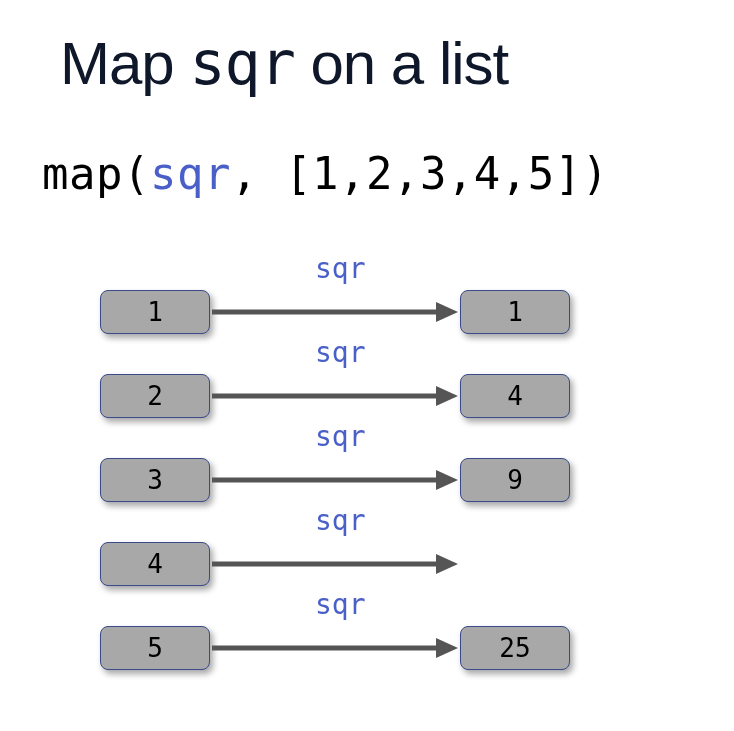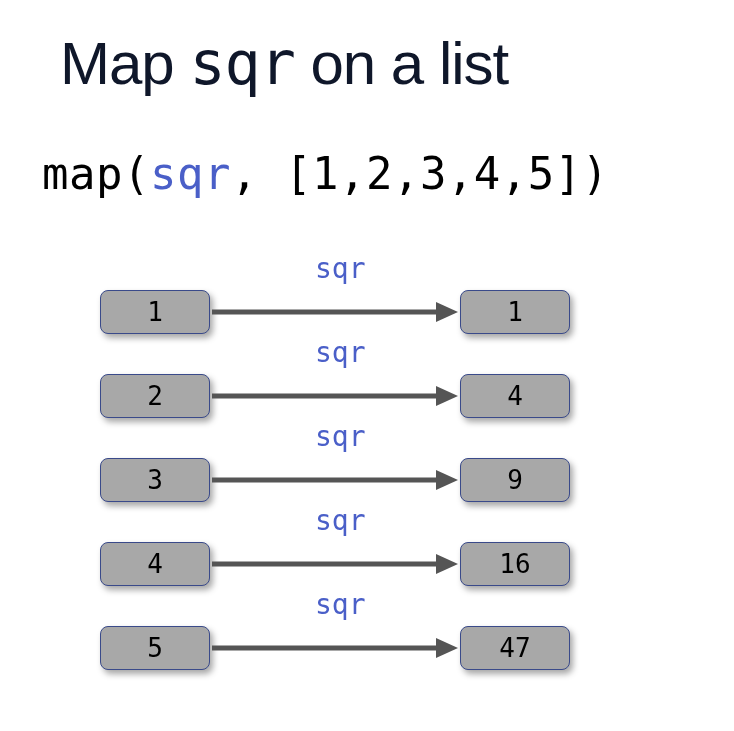--- a/index.html
+++ b/index.html
@@ -143,34 +143,31 @@
     <div class="label">sqr</div>
     <div class="box">
         <span>4</span>
       </div>
     <div class="arrow">
       <svg viewBox="0 0 250 28">
           <line x1="2" y1="14" x2="232" y2="14" stroke="#555" stroke-width="5"></line>
           <polygon points="248,14 226,4 226,24" fill="#555"></polygon>
         </svg>
     </div>
-    <div class="box">
-        <span>16</span>
-      </div>
   </div>
 
   <div class="row">
     <div class="label">sqr</div>
     <div class="box">
         <span>5</span>
       </div>
     <div class="arrow">
       <svg viewBox="0 0 250 28">
           <line x1="2" y1="14" x2="232" y2="14" stroke="#555" stroke-width="5"></line>
           <polygon points="248,14 226,4 226,24" fill="#555"></polygon>
         </svg>
     </div>
     <div class="box">
-        <span>47</span>
+        <span>25</span>
       </div>
   </div>
 
 </div>
 
 </body></html>

